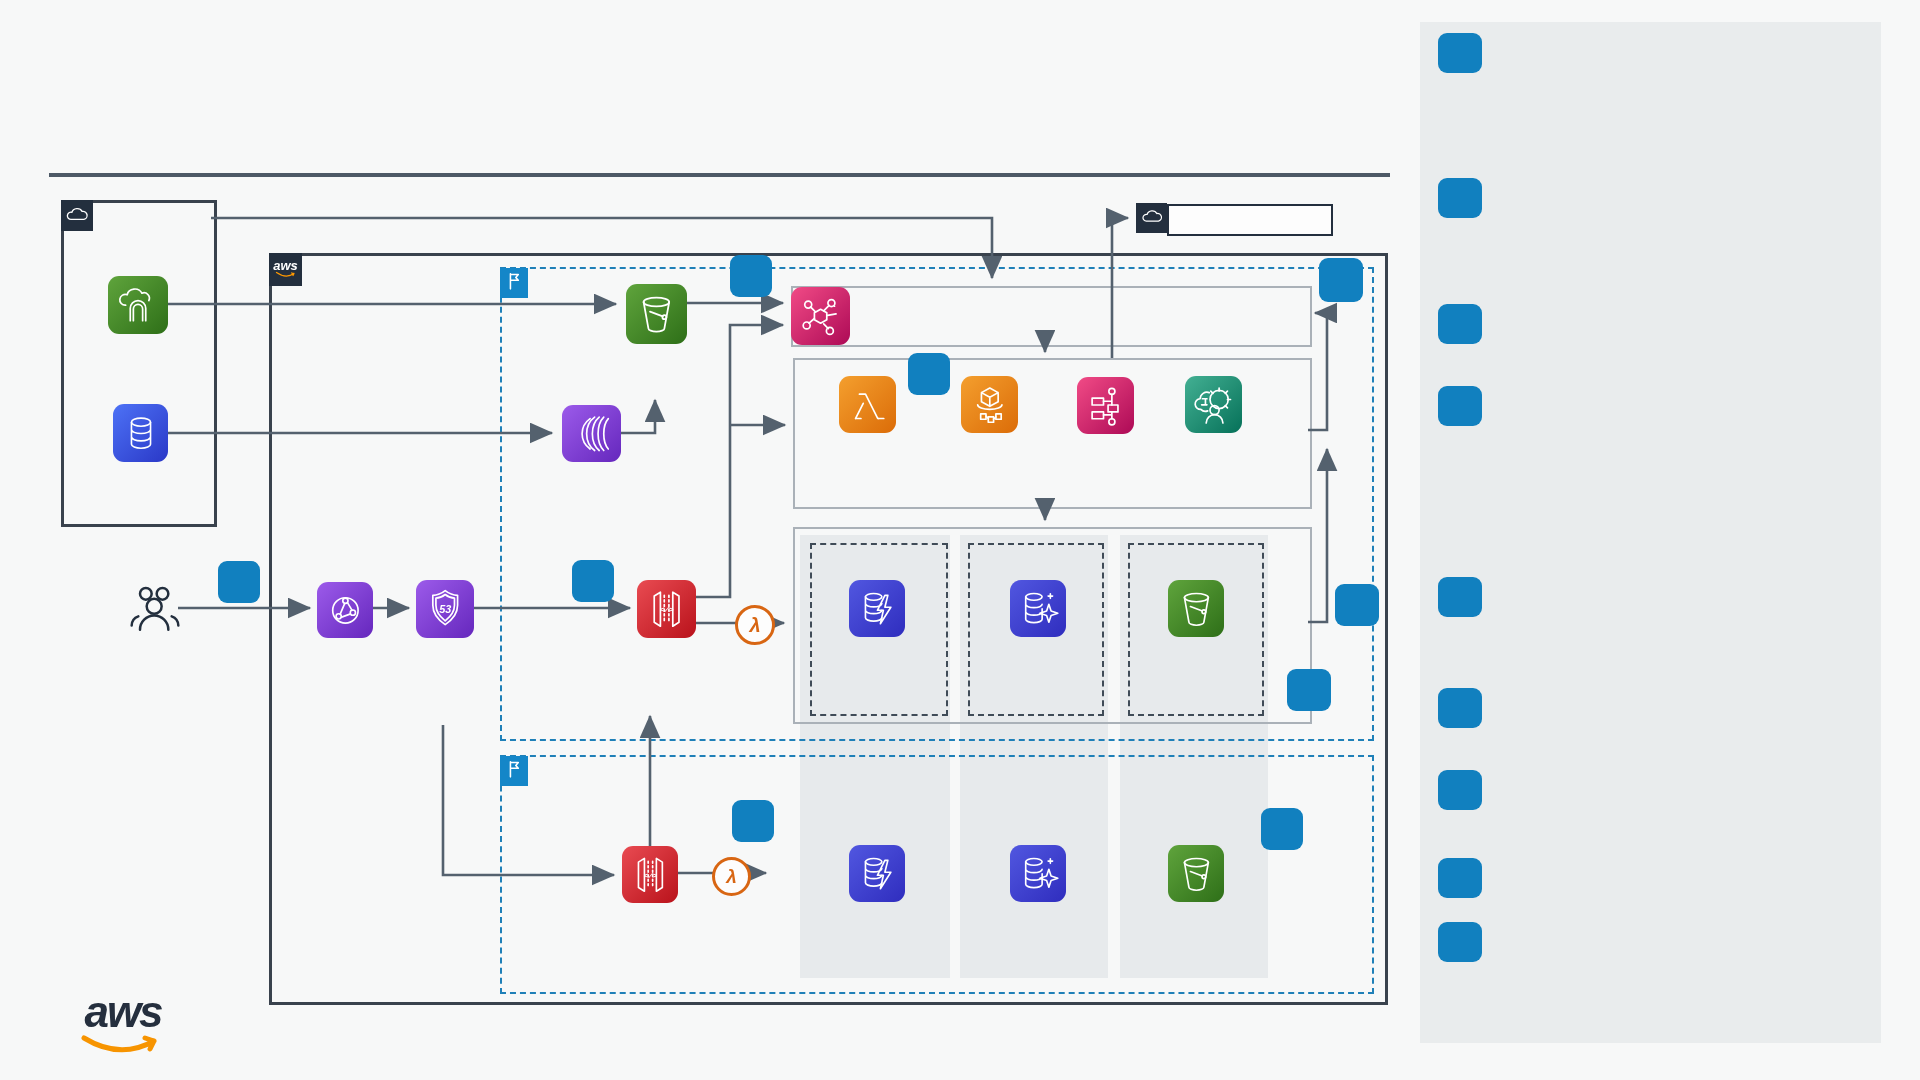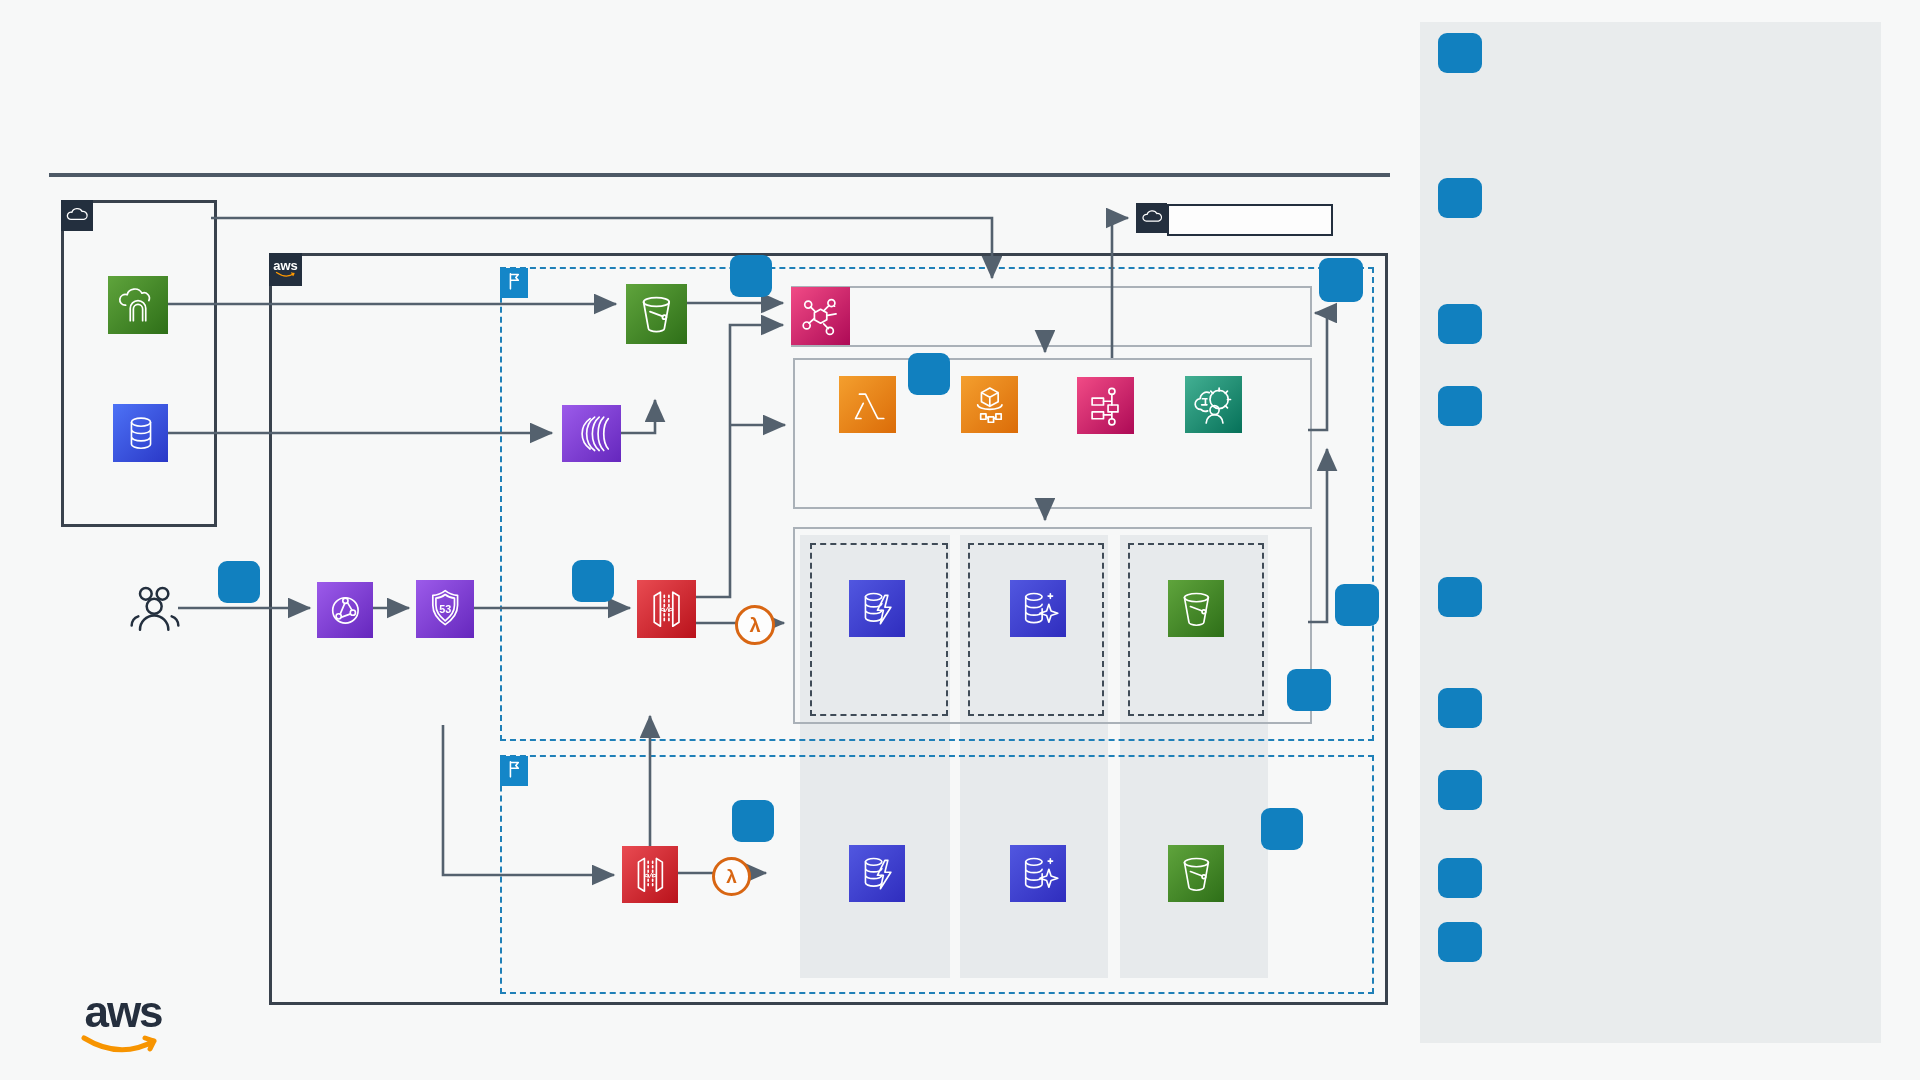--- a/index.html
+++ b/index.html
@@ -1,19 +1,19 @@
 <!DOCTYPE html>
 <html><head>
 <meta charset="utf-8">
 <style>
   html,body{margin:0;padding:0;width:1920px;height:1080px;overflow:hidden;
     background:#f7f8f8;font-family:"Liberation Sans",sans-serif;}
   .abs{position:absolute;}
-  #stage{position:relative;width:1692px;height:1080px;}
-  .svcicon{position:absolute;border-radius:0;display:flex;align-items:center;justify-content:center;}
+  #stage{position:relative;width:1692px;height:1080px;font-style:italic;}
+  .svcicon{position:absolute;border-radius:11px;display:flex;align-items:center;justify-content:center;}
   .svcicon svg{width:80%;height:80%;}
   .grad-green{background:linear-gradient(135deg,#5fa43c,#2e6f18);}
   .grad-blue{background:linear-gradient(135deg,#4d72f6,#2a38c7);}
   .grad-indigo{background:linear-gradient(135deg,#5157e0,#2f2dbe);}
   .grad-purple{background:linear-gradient(135deg,#9c5bea,#6527bd);}
   .grad-pink{background:linear-gradient(135deg,#f14b86,#ad0a56);}
   .grad-red{background:linear-gradient(135deg,#e94b52,#b9121b);}
   .grad-orange{background:linear-gradient(135deg,#f49f2e,#db6c08);}
   .grad-teal{background:linear-gradient(135deg,#43b093,#067159);}
   .darkbadge{background:#232f3e;display:flex;align-items:center;justify-content:center;}

